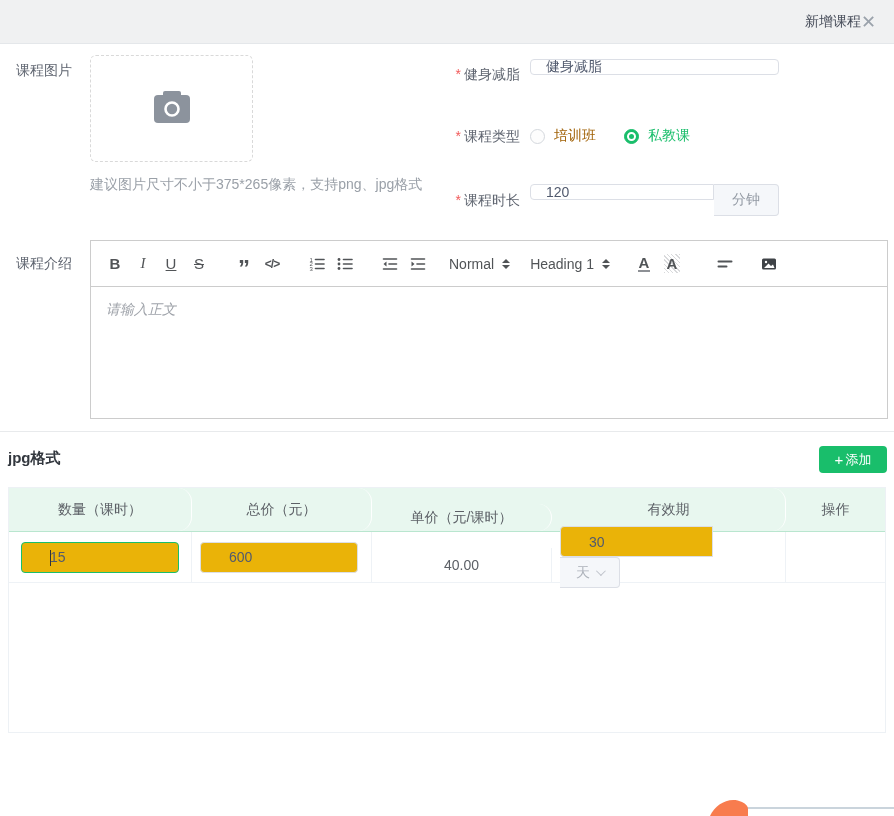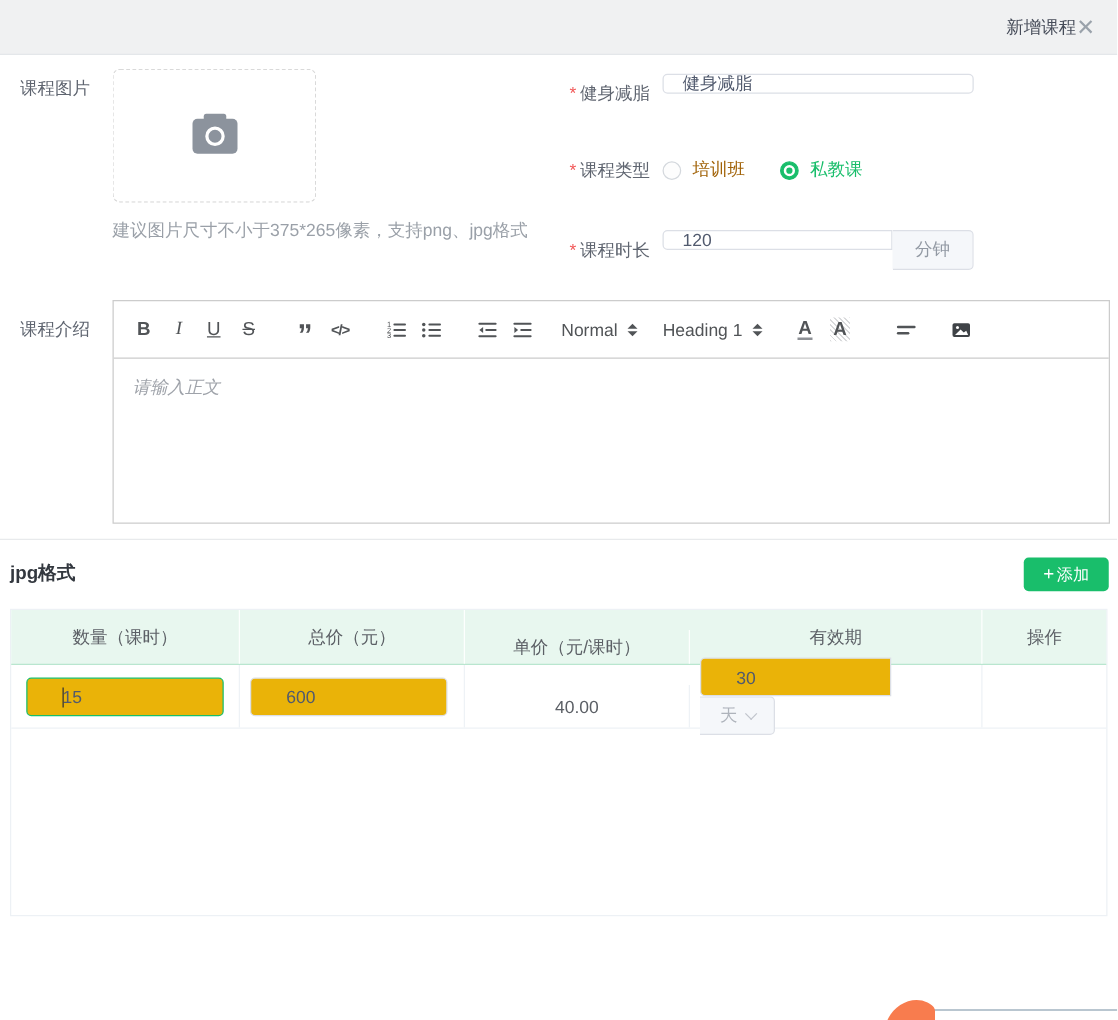--- a/index.html
+++ b/index.html
@@ -78,21 +78,21 @@
     position:absolute; left:819px; top:446px; width:68px; height:27px; background:#19be6b;
     border:none; border-radius:4px; color:#fff; font-size:13px; display:flex; align-items:center;
     justify-content:center; gap:2px; cursor:pointer; font-family:inherit;
   }
   .add-btn .plus { font-size:15px; line-height:1; }
   
   .price-table { position:absolute; left:8px; top:487px; width:878px; height:246px;
                  border:1px solid #edf1f5; background:#fff; }
   .thead { display:flex; height:44px; background:#e8f7ef; border-bottom:1px solid #b9e6cf; }
   .th { display:flex; align-items:center; justify-content:center; font-size:14px; font-weight:500;
-        color:#5c6066; border-right:1px solid rgba(255,255,255,.9); }
+        color:#5c6066; border-right:1px solid rgba(255,255,255,.9);border-radius:14px; }
   .trow { display:flex; height:51px; border-bottom:1px solid #eef2f6; }
   .td { display:flex; align-items:center; border-right:1px solid #eef2f6; position:relative; }
   .th:last-child,.td:last-child { border-right:none; }
   .c1 { width:183px; } .c2 { width:180px; } .c3 { width:180px; justify-content:center;margin-top:16px; }
   .c4 { width:234px; } .c5 { flex:1; }
   .cell-input { height:31px; border:1px solid #dcdfe6; border-radius:4px; padding:0 28px;
                 font-size:14px; color:#515a6e; outline:none; background:#eab308;
                 font-family:"Liberation Sans","DejaVu Sans",sans-serif; }
   .qty-wrap { position:relative; margin-left:12px; }
   .qty-input { width:158px; border:1px solid #19be6b; }

